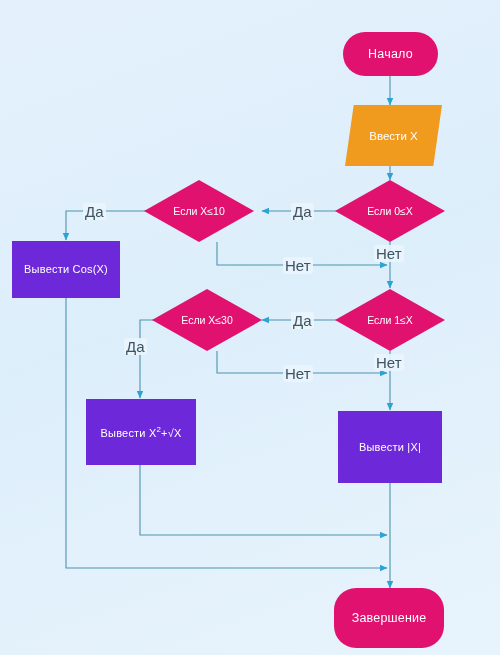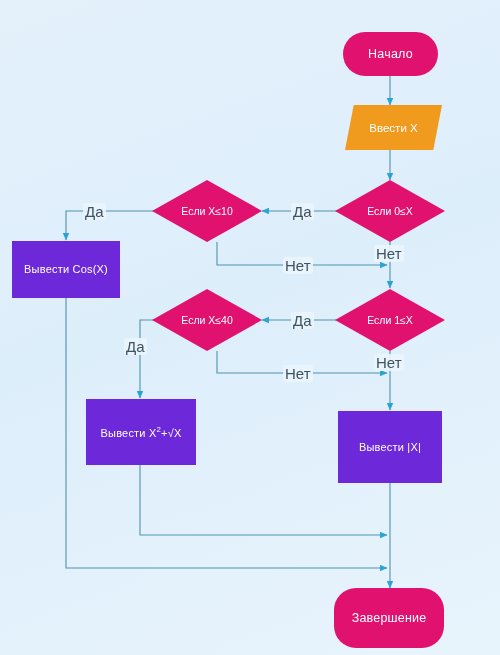--- a/index.html
+++ b/index.html
@@ -85,43 +85,43 @@
       <path d="M66,298 L66,568 L387,568"></path>
 
       <path d="M390,483 L390,588"></path>
     </g>
   </svg>
 
   <div class="node terminator" style="left:343px;top:32px;width:95px;height:44px;">
     <span>Начало</span>
   </div>
 
-  <div class="io-wrap" style="left:345px;top:105px;width:97px;height:45px;">
+  <div class="io-wrap" style="left:345px;top:105px;width:97px;height:61px;">
     <div class="io-shape"></div>
     <div class="io-label">Ввести X</div>
   </div>
 
   <div class="decision-wrap" style="left:335px;top:180px;width:110px;height:62px;">
     <div class="decision-shape"></div>
     <div class="decision-label">Если 0≤X</div>
   </div>
 
-  <div class="decision-wrap" style="left:152px;top:180px;width:110px;height:62px;">
+  <div class="decision-wrap" style="left:144px;top:180px;width:110px;height:62px;">
     <div class="decision-shape"></div>
     <div class="decision-label">Если X≤10</div>
   </div>
 
   <div class="decision-wrap" style="left:335px;top:289px;width:110px;height:62px;">
     <div class="decision-shape"></div>
     <div class="decision-label">Если 1≤X</div>
   </div>
 
   <div class="decision-wrap" style="left:152px;top:289px;width:110px;height:62px;">
     <div class="decision-shape"></div>
-    <div class="decision-label">Если X≤40</div>
+    <div class="decision-label">Если X≤30</div>
   </div>
 
   <div class="node process" style="left:12px;top:241px;width:108px;height:57px;">
     <span>Вывести Cos(X)</span>
   </div>
 
   <div class="node process" style="left:86px;top:399px;width:110px;height:66px;">
     <span><span>Вывести X</span><sup>2</sup><span>+√X</span></span>
   </div>
 

